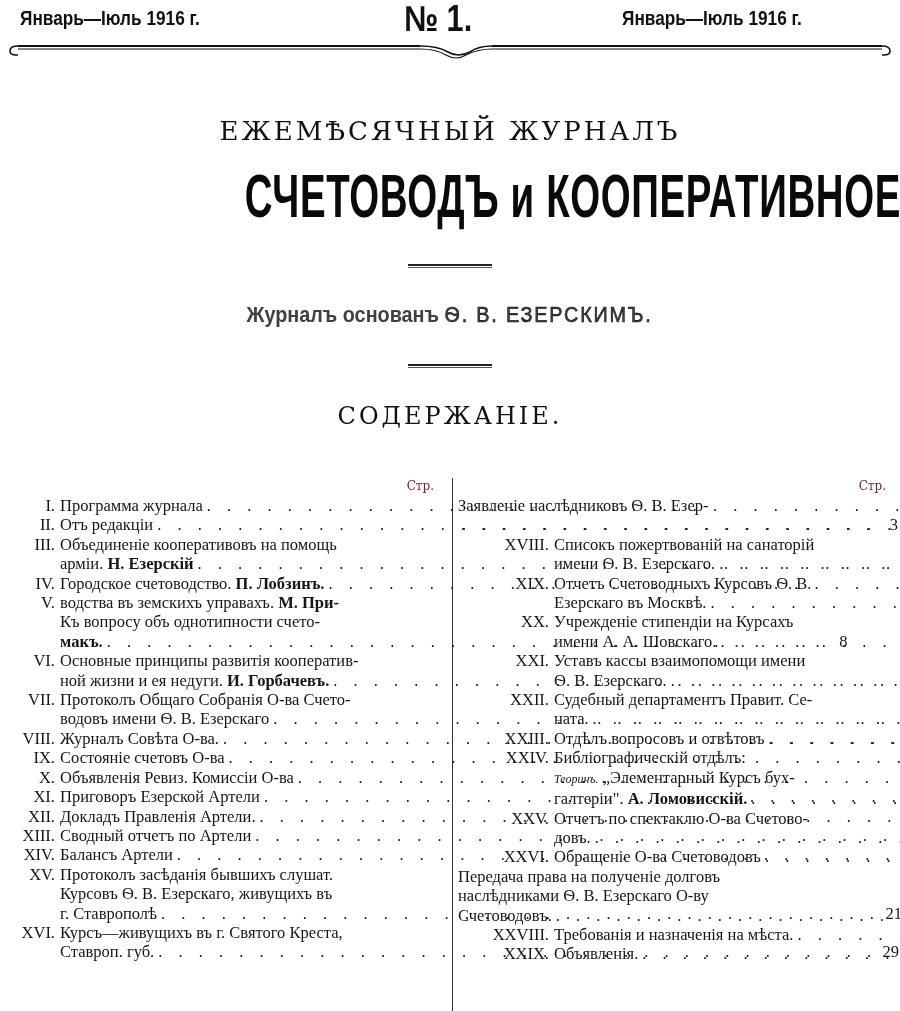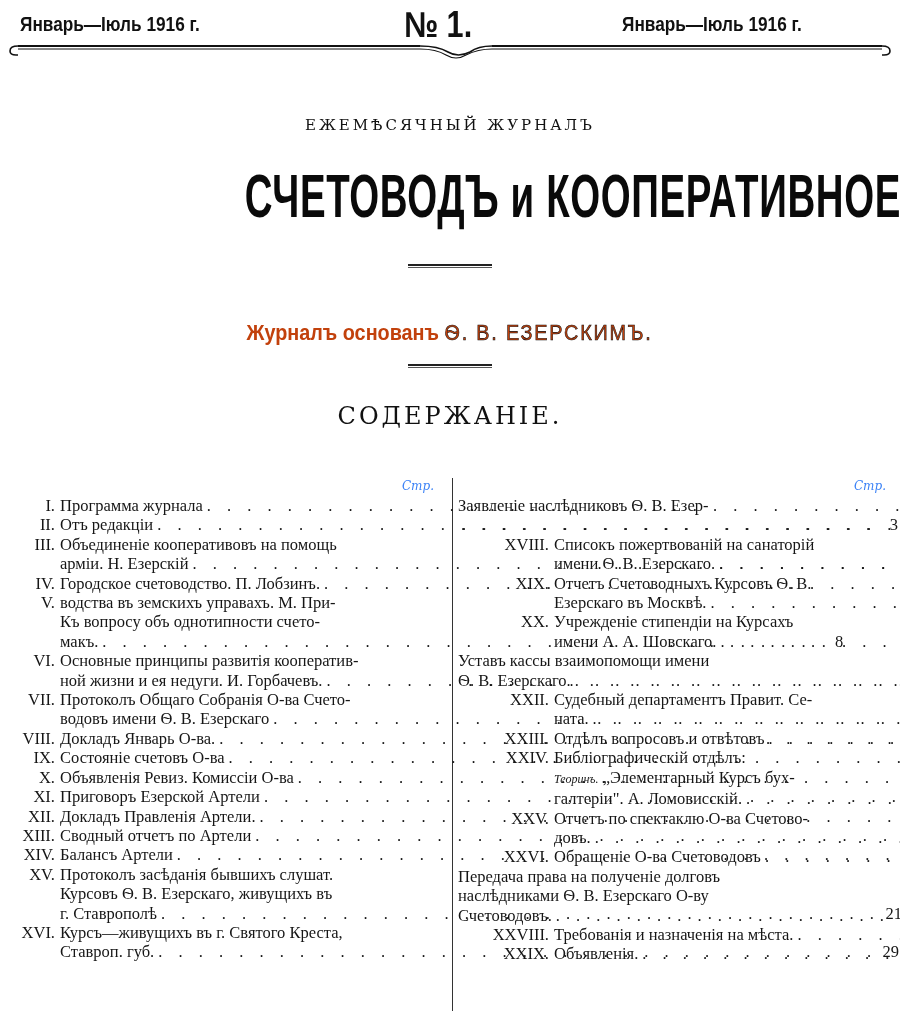--- a/index.html
+++ b/index.html
@@ -1,84 +1,84 @@
 <!DOCTYPE html>
 <html><head>
   <meta charset="utf-8">
   <style>
     * { box-sizing: border-box; margin: 0; padding: 0; }
     html, body { width: 900px; height: 1011px; background: #ffffff; overflow: hidden; }
     body { position: relative; color: #111; font-family: "DejaVu Serif", serif; }
 
-    .top-line { position: absolute; top: 6px; left: 0; width: 900px; height: 40px; }
+    .top-line { position: absolute; top: 0; left: 0; width: 900px; height: 40px; }
     .date-left, .date-right {
       position: absolute; top: 6px; font-family: "Liberation Sans", sans-serif;
       font-size: 21px; font-weight: bold; letter-spacing: 0px; color: #111;
       transform: scaleX(0.82); transform-origin: left top;
     }
     .date-left { left: 20px; }
     .date-right { left: 622px; }
     .issue-number {
       position: absolute; left: 404px; top: -2px; font-family: "Liberation Sans", sans-serif;
       font-size: 36px; font-weight: bold; transform: scaleX(0.85); transform-origin: left top;
     }
 
     .ornament { position: absolute; top: 38px; left: 8px; width: 884px; height: 28px; }
 
     .subtitle {
       position: absolute; top: 116px; left: 0; width: 900px; text-align: center;
-      font-family: "DejaVu Serif", serif; font-size: 15px; letter-spacing: 3px; color: #111;
+      font-family: "DejaVu Serif", serif; font-size: 26px; letter-spacing: 3px; color: #111;
     }
     .main-title {
       position: absolute; top: 160px; left: 0; width: 900px; text-align: center;
       font-family: "Liberation Sans", sans-serif; font-weight: bold; font-size: 62px;
       letter-spacing: 1px; color: #0a0a0a;
     }
     .main-title span.inner { display: inline-block; transform: scaleX(0.62); transform-origin: center top; white-space: nowrap; }
 
     .rule-short { position: absolute; left: 408px; width: 84px; height: 4px; border-top: 2px solid #222; border-bottom: 1px solid #555; }
     .rule-1 { top: 264px; }
     .rule-2 { top: 364px; }
 
     .founder {
       position: absolute; top: 302px; left: 0; width: 900px; text-align: center;
-      font-family: "Liberation Sans", sans-serif; font-weight: bold; font-size: 22px; color: #c2410c; margin-top: 18px;
+      font-family: "Liberation Sans", sans-serif; font-weight: bold; font-size: 22px; color: #404040;
     }
     .founder .inner { display: inline-block; transform: scaleX(0.9); }
     .founder .name { letter-spacing: 2px; font-weight: normal; -webkit-text-stroke: 0.6px #111; }
 
     .contents-heading {
       position: absolute; top: 402px; left: 0; width: 900px; text-align: center;
       font-family: "DejaVu Serif", serif; font-size: 24px; letter-spacing: 3px; color: #111;
     }
 
     .col { position: absolute; top: 476px; }
     .col-left { left: 0; width: 446px; }
     .col-right { left: 458px; width: 440px; }
     .col-divider { position: absolute; left: 452px; top: 478px; width: 1px; height: 533px; background: #333; }
 
     .page-header {
-      font-family: "DejaVu Serif", serif; font-style: italic; font-size: 12px; text-align: right;
-      height: 20px; line-height: 20px; color: #3b82f6;
+      font-family: "DejaVu Serif", serif; font-size: 12px; text-align: right;
+      height: 20px; line-height: 20px; color: #7f1d1d;
     }
     .col-left .page-header { padding-right: 12px; }
     .col-right .page-header { padding-right: 12px; }
 
     .entry { display: flex; font-family: "Liberation Serif", serif; font-size: 16.5px; line-height: 19.4px; color: #161616; }
     .entry .num { text-align: right; flex: 0 0 auto; padding-right: 5px; }
     .col-left .entry .num { width: 60px; }
     .col-right .entry .num { width: 96px; }
     .entry .body { flex: 1 1 auto; position: relative; }
     .entry .line { display: flex; white-space: nowrap; }
     .entry .line .txt { flex: 0 0 auto; }
     .entry .line .dots { flex: 1 1 auto; overflow: hidden; letter-spacing: 6px; padding-left: 4px; }
     .entry .line .pg { flex: 0 0 auto; text-align: right; min-width: 22px; }
     .col-left .entry .body { padding-right: 20px; }
     .col-right .entry .body { padding-right: 14px; }
-    .bold { font-weight: normal; margin-top: 24px; }
+    .bold { font-weight: bold; margin-top: 24px; }
     .ital { font-style: italic; font-size: 12px; }
   </style>
 </head>
 <body>
 
 <div class="top-line">
   <span class="date-left">Январь—Іюль 1916 г.</span>
   <span class="issue-number">№ 1.</span>
   <span class="date-right">Январь—Іюль 1916 г.</span>
 </div>
@@ -194,21 +194,21 @@
           <div class="line">
             <span class="txt"><span>водовъ имени Ѳ. В. Езерскаго</span></span>
             <span class="dots">. . . . . . . . . . . . . . . . . . . . . . . . . . . . . . . . . . . .</span>
           </div>
         </div>
       </div>
       <div class="entry">
         <span class="num">VIII.</span>
         <div class="body">
           <div class="line">
-            <span class="txt"><span>Докладъ Январь О-ва.</span></span>
+            <span class="txt"><span>Журналъ Совѣта О-ва.</span></span>
             <span class="dots">. . . . . . . . . . . . . . . . . . . . . . . . . . . . . . . . . . . .</span>
           </div>
         </div>
       </div>
       <div class="entry">
         <span class="num">IX.</span>
         <div class="body">
           <div class="line">
             <span class="txt"><span>Состояніе счетовъ О-ва</span></span>
             <span class="dots">. . . . . . . . . . . . . . . . . . . . . . . . . . . . . . . . . . . .</span>
@@ -336,20 +336,21 @@
           <div class="line">
             <span class="txt"><span>Учрежденіе стипендіи на Курсахъ</span></span>
           </div>
           <div class="line">
             <span class="txt"><span>имени А. А. Шовскаго.</span></span>
             <span class="dots">. . . . . . . . . . . . . . . . . . . . . . . . . . . . . . . . . . . .</span>
           </div>
         </div>
       </div>
       <div class="entry">
+        <span class="num">XXI.</span>
         <div class="body">
           <div class="line">
             <span class="txt"><span>Уставъ кассы взаимопомощи имени</span></span>
           </div>
           <div class="line">
             <span class="txt"><span>Ѳ. В. Езерскаго.</span></span>
             <span class="dots">. . . . . . . . . . . . . . . . . . . . . . . . . . . . . . . . . . . .</span>
           </div>
         </div>
       </div>

